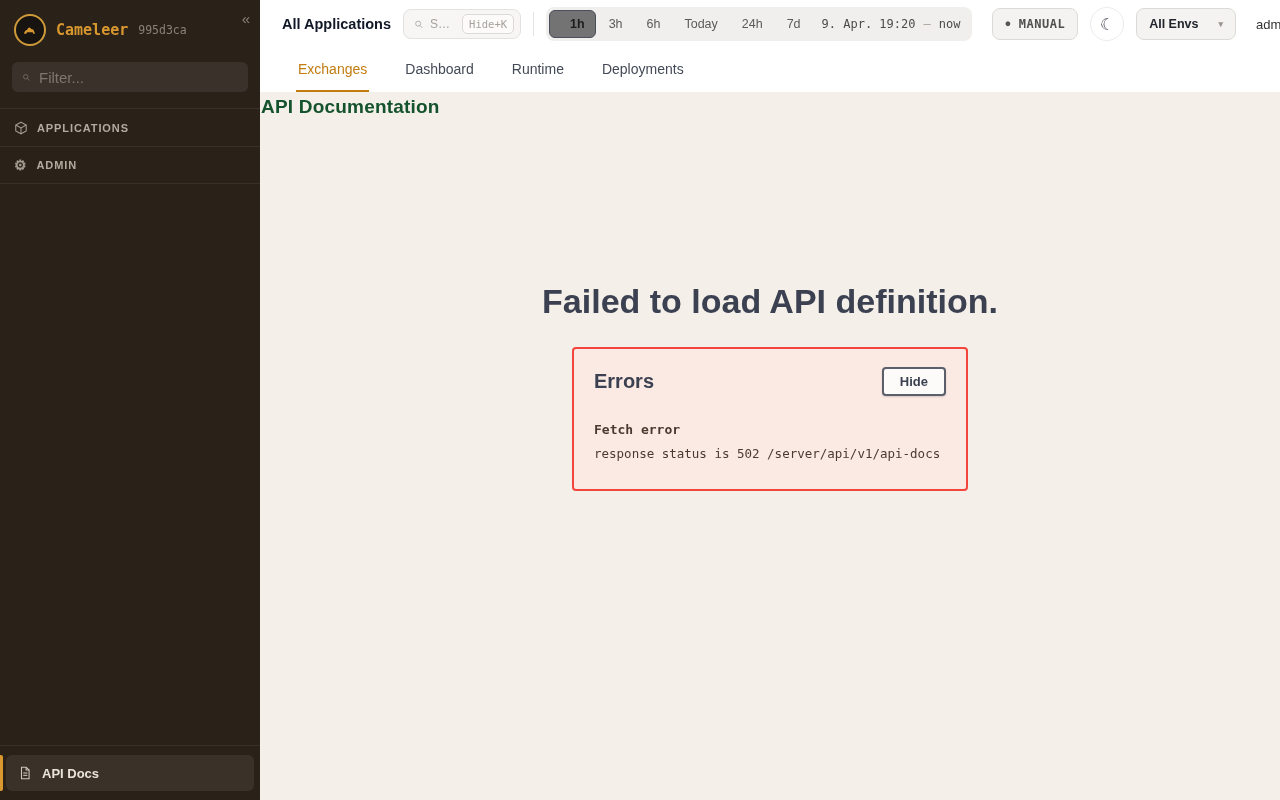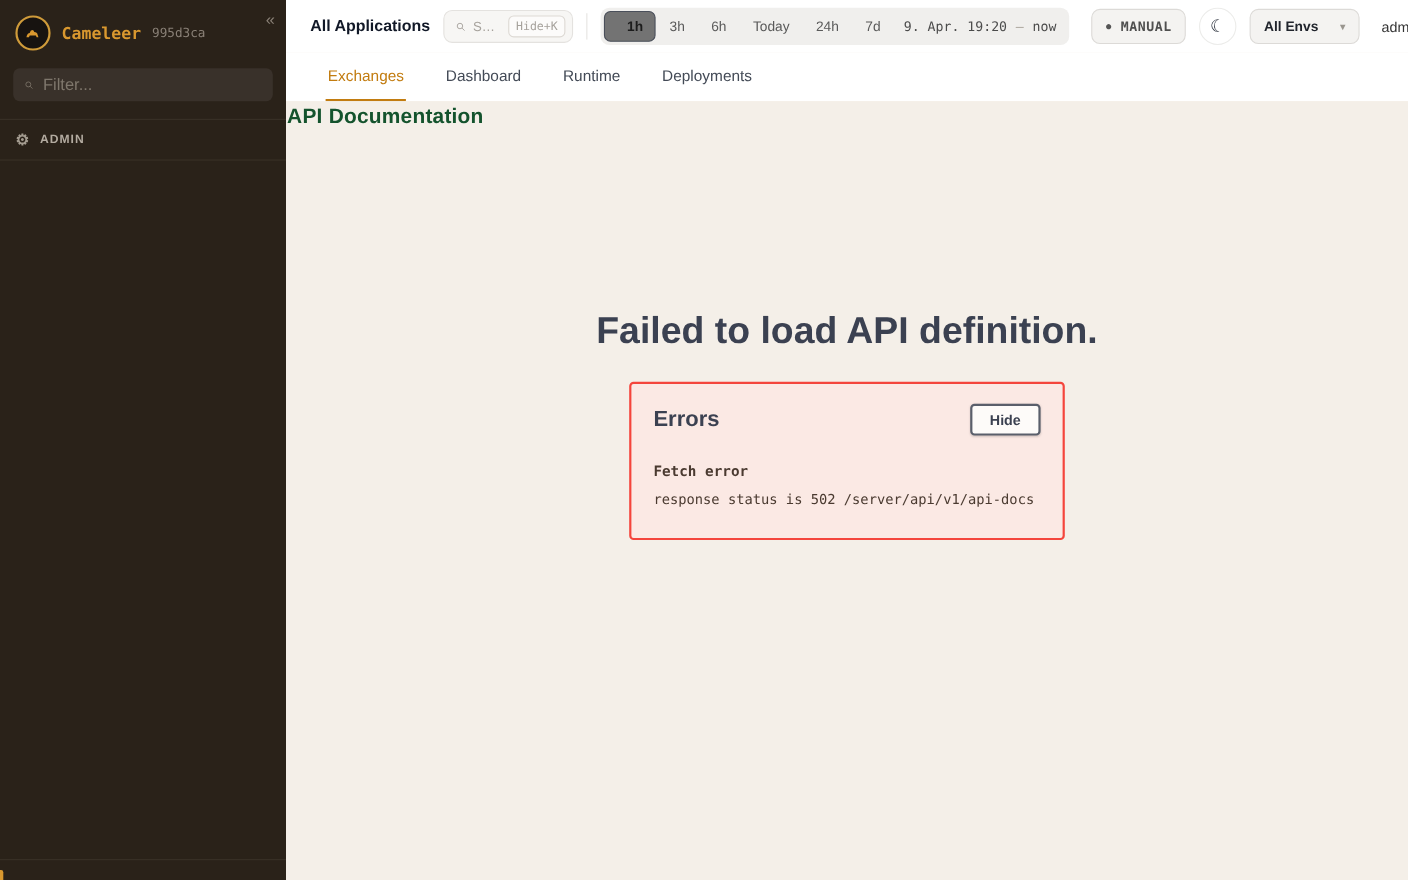--- a/index.html
+++ b/index.html
@@ -81,27 +81,44 @@
     </div>
 
     <div class="filter-wrap">
       <svg viewBox="0 0 24 24" width="13" height="13">
         <circle cx="10" cy="10" r="6" fill="none" stroke="#7f776c" stroke-width="2"></circle>
         <line x1="14.5" y1="14.5" x2="20" y2="20" stroke="#7f776c" stroke-width="2"></line>
       </svg>
       <input type="text" placeholder="Filter..." style="">
     </div>
 
+    <div class="side-section">
+      <svg viewBox="0 0 24 24" width="14" height="14" fill="none" stroke="#a49c90" stroke-width="1.8">
+        <path d="M12 2 L21 7 V17 L12 22 L3 17 V7 Z"></path>
+          <path d="M3 7 L12 12 L21 7"></path>
+          <path d="M12 12 V22"></path>
+      </svg>
+      <span>APPLICATIONS</span>
+    </div>
     <div class="side-section last">
       <span class="gear-glyph">⚙</span>
       <span>ADMIN</span>
     </div>
 
     <div class="sidebar-footer">
       <span class="footer-accent"></span>
+      <div class="footer-item">
+        <svg viewBox="0 0 24 24" width="14" height="14" fill="none" stroke="#cfc8bc" stroke-width="1.8">
+          <path d="M6 2 H14 L19 7 V22 H6 Z"></path>
+            <path d="M14 2 V7 H19"></path>
+          <line x1="9" y1="12" x2="16" y2="12"></line>
+            <line x1="9" y1="16" x2="16" y2="16"></line>
+        </svg>
+        <span>API Docs</span>
+      </div>
     </div>
   </aside>
 
   <div class="right-col">
 
     <header class="topbar">
       <span class="topbar-title">All Applications</span>
 
       <div class="searchbox">
         <svg viewBox="0 0 24 24" width="13" height="13">

